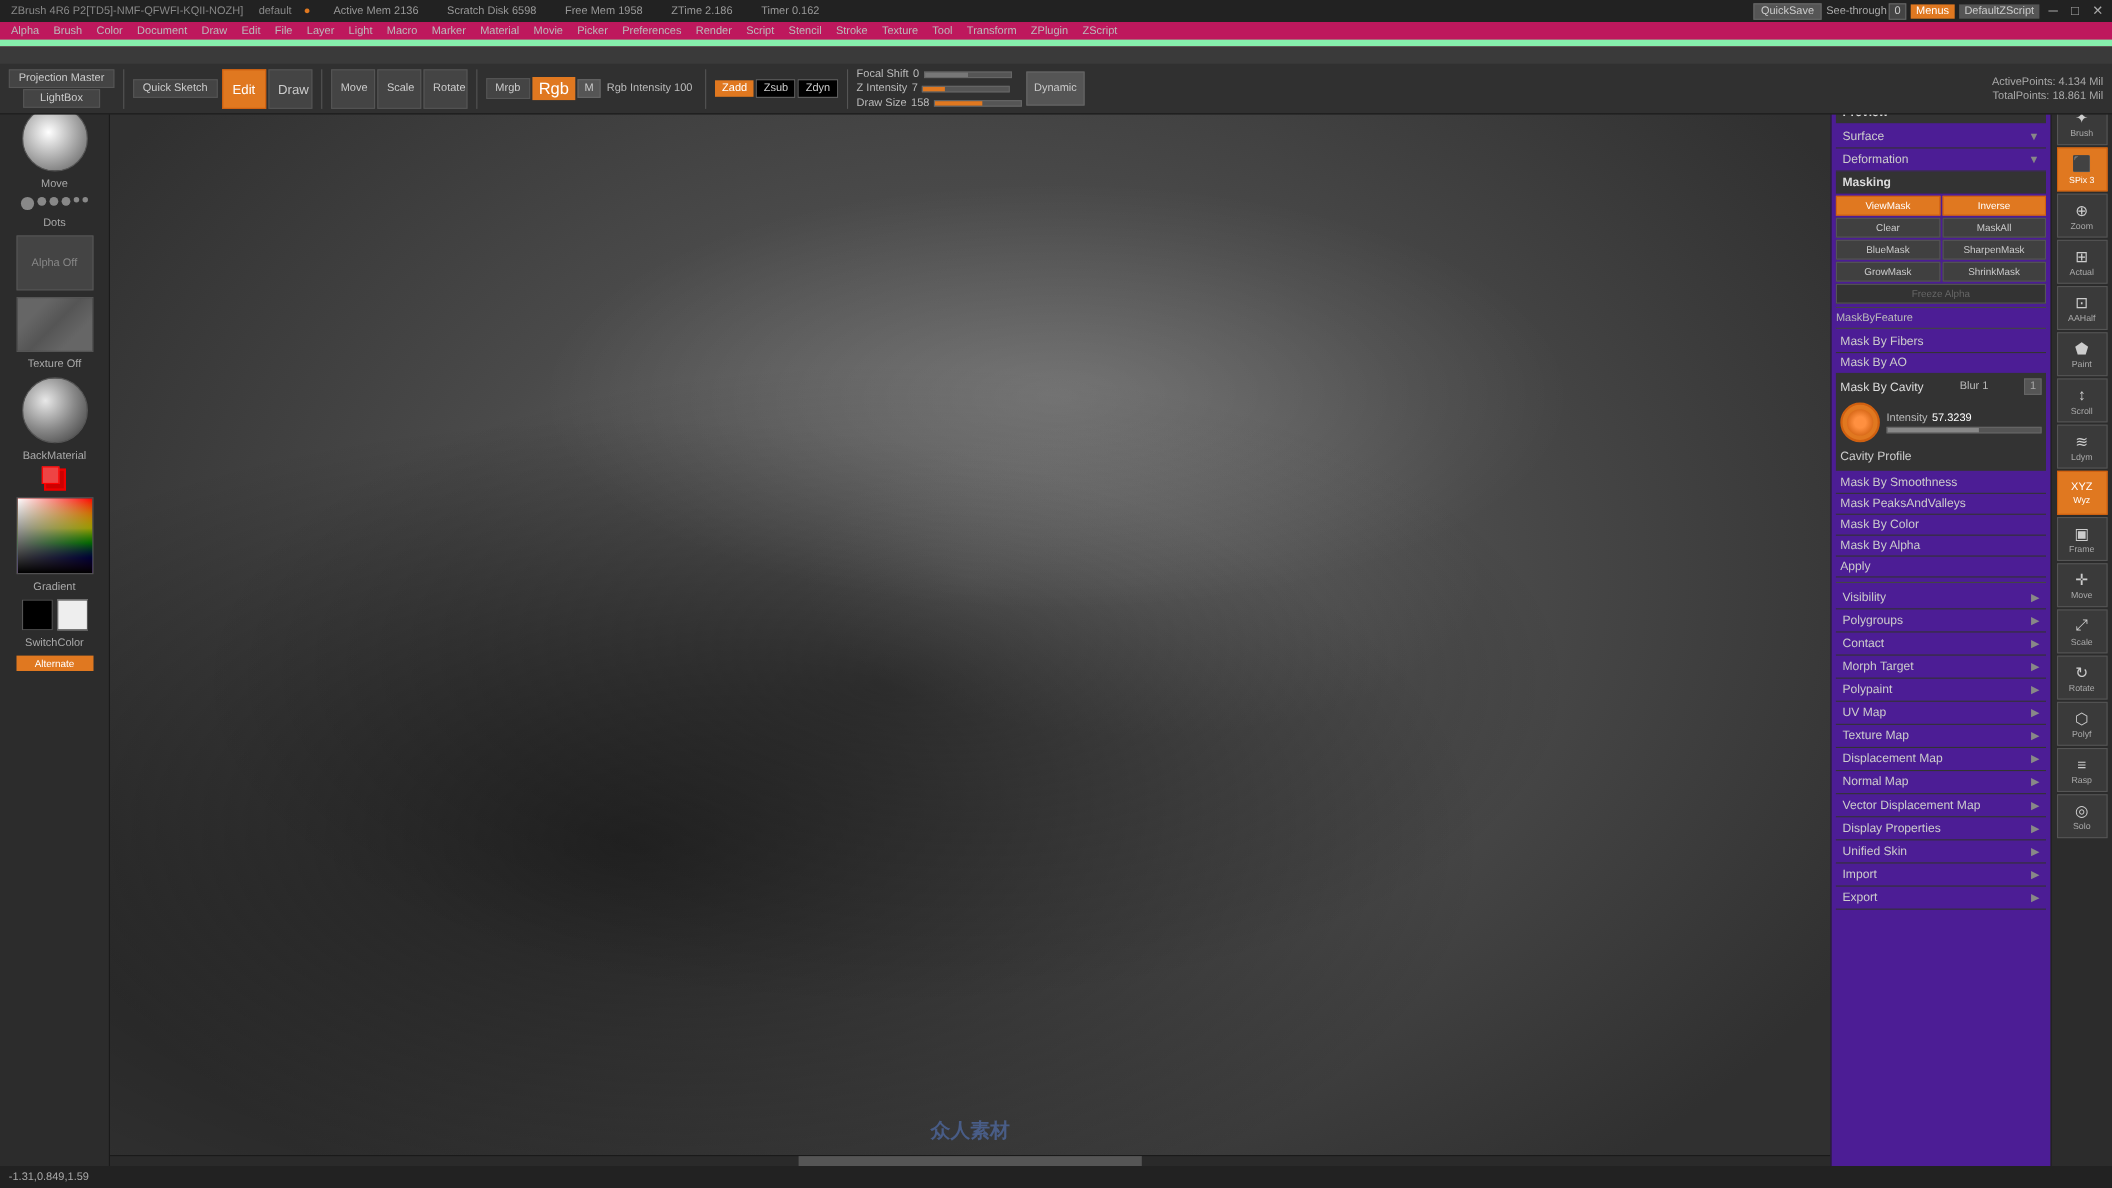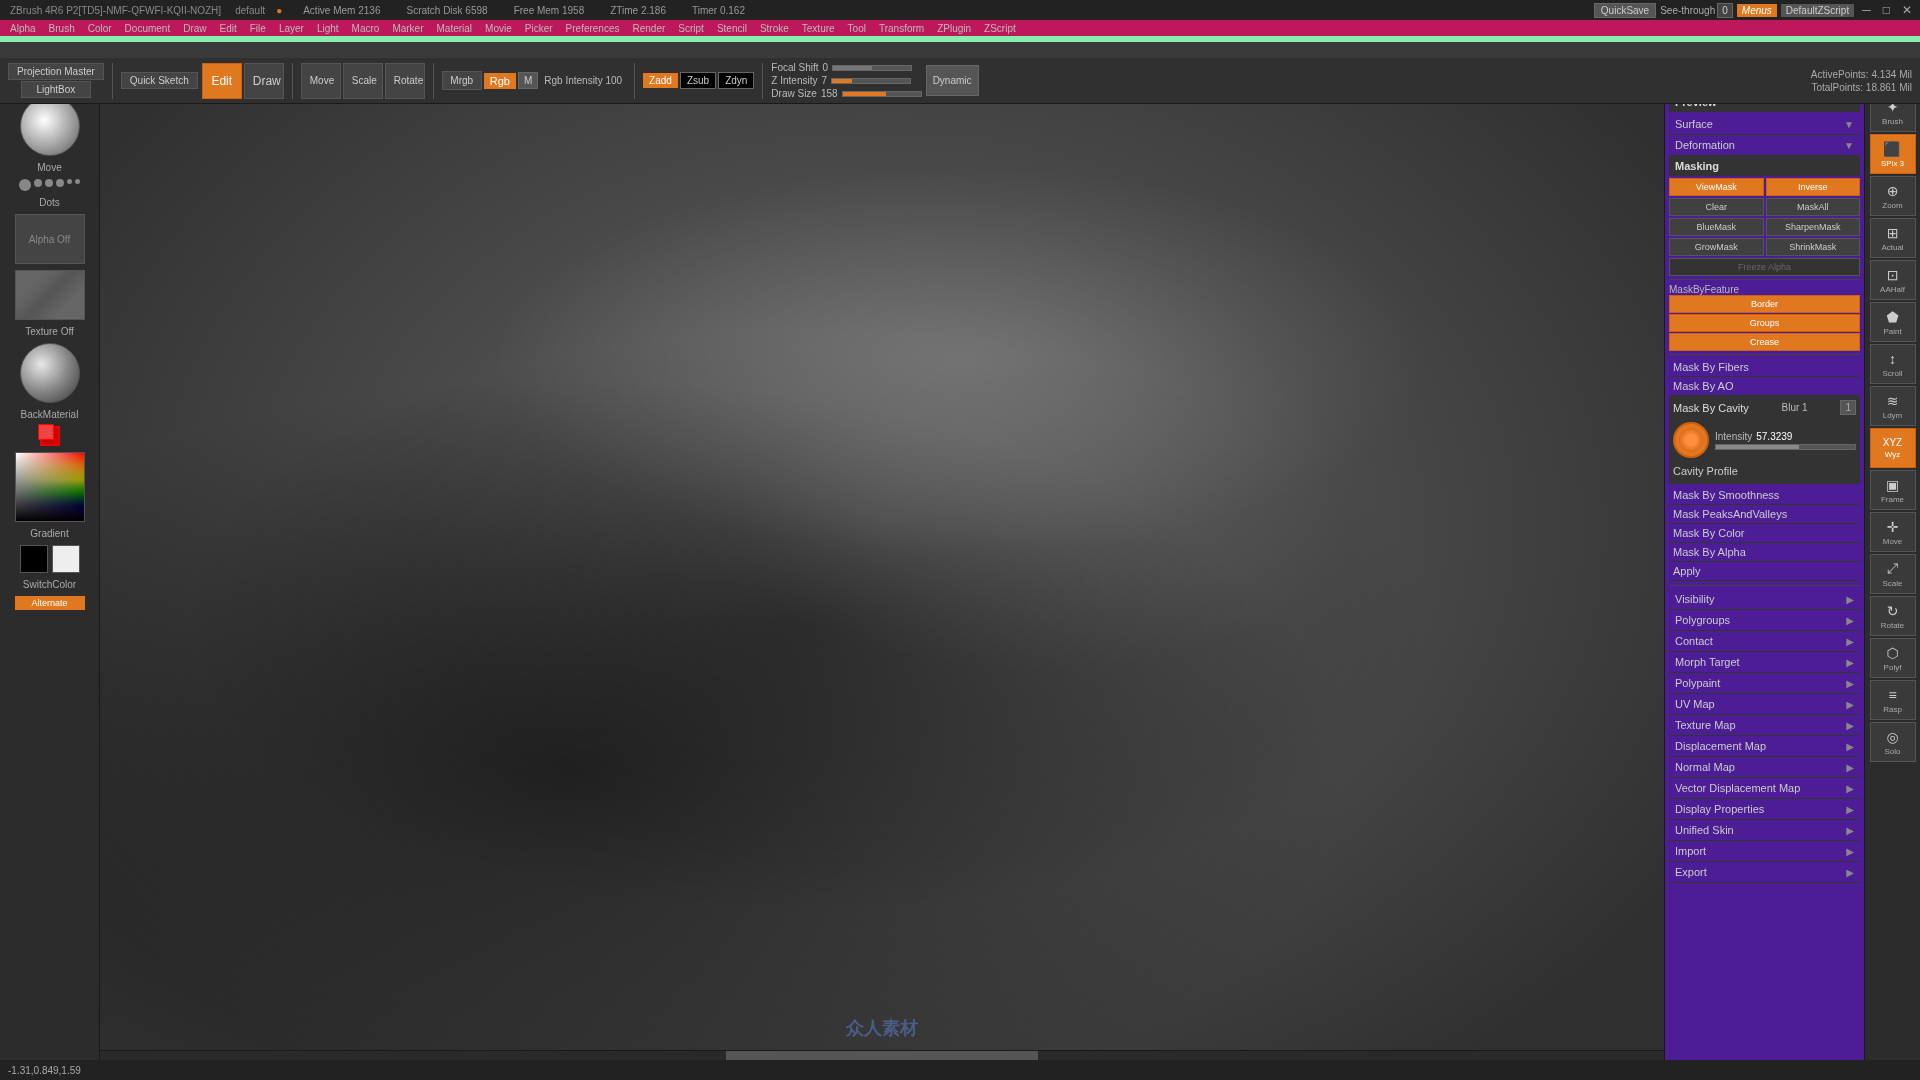--- a/index.html
+++ b/index.html
@@ -54,21 +54,20 @@
     .see-through-area {
       display: flex;
       align-items: center;
       gap: 2px;
     }
     .orange-label {
       background: #e07820;
       color: #fff;
       font-size: 10px;
       padding: 1px 5px;
-      font-style: italic;
     }
 
     
     #toolbar2 {
       position: absolute;
       top: 20px; left: 0; right: 0;
       height: 22px;
       background: #be185d;
       display: flex;
       align-items: center;
@@ -131,21 +130,21 @@
     }
 
     .rgb-area {
       display: flex;
       align-items: center;
       gap: 2px;
     }
     .rgb-btn {
       background: #e07820;
       color: #fff;
-      font-size: 11px;
+      font-size: 15px;
       padding: 2px 6px;
       border: none;
       cursor: pointer;
     }
     .mode-btn {
       background: #555;
       color: #ccc;
       font-size: 10px;
       padding: 2px 5px;
       border: 1px solid #666;
@@ -879,25 +878,20 @@
     </div>
 
     
     <button class="mask-btn" style="width:100%;color:#666;background:#333;cursor:default;">Freeze Alpha</button>
 
     <div class="divider-line"></div>
 
     
     <div style="margin-bottom:2px;">
       <span style="font-size:10px;color:#bbb;">MaskByFeature</span>
-      <div class="feature-btns-col">
-        <button class="mask-btn orange">Border</button>
-        <button class="mask-btn orange">Groups</button>
-        <button class="mask-btn orange">Crease</button>
-      </div>
     </div>
 
     <div class="divider-line"></div>
 
     
     <div class="panel-item" style="padding:3px 4px;">
       <span>Mask By Fibers</span>
     </div>
 
     

